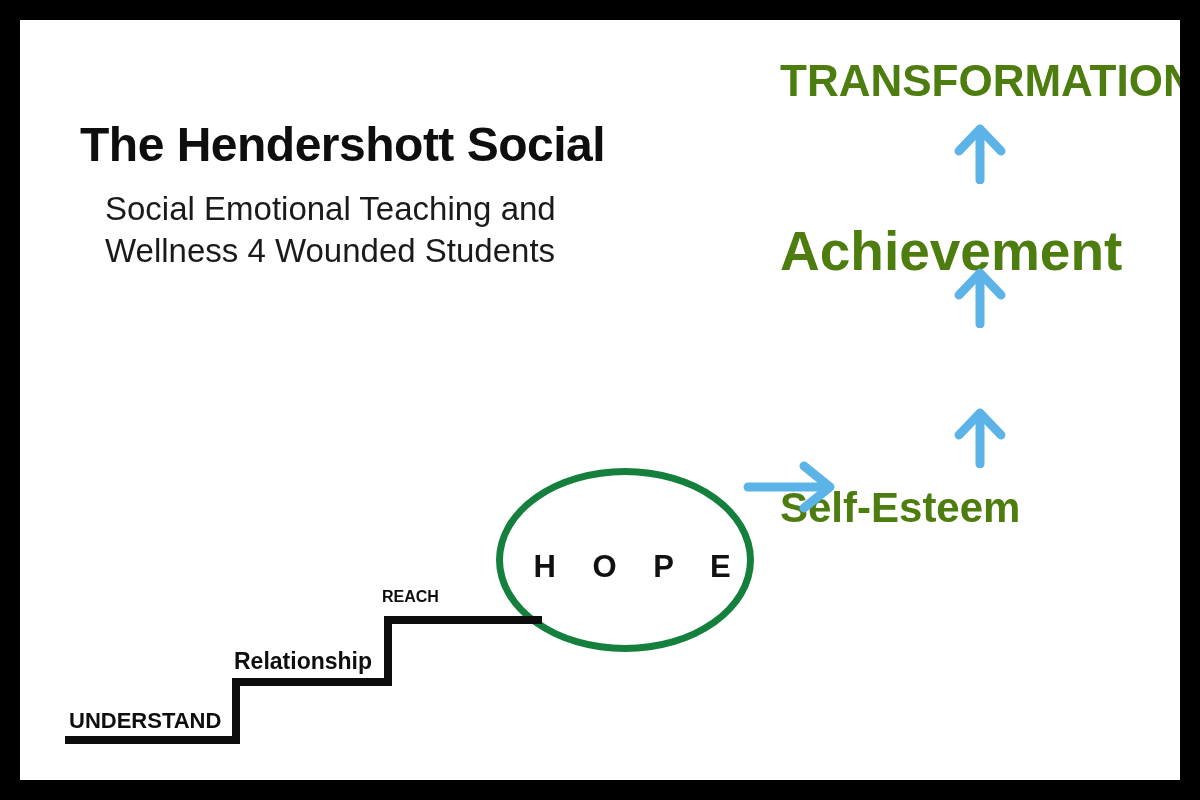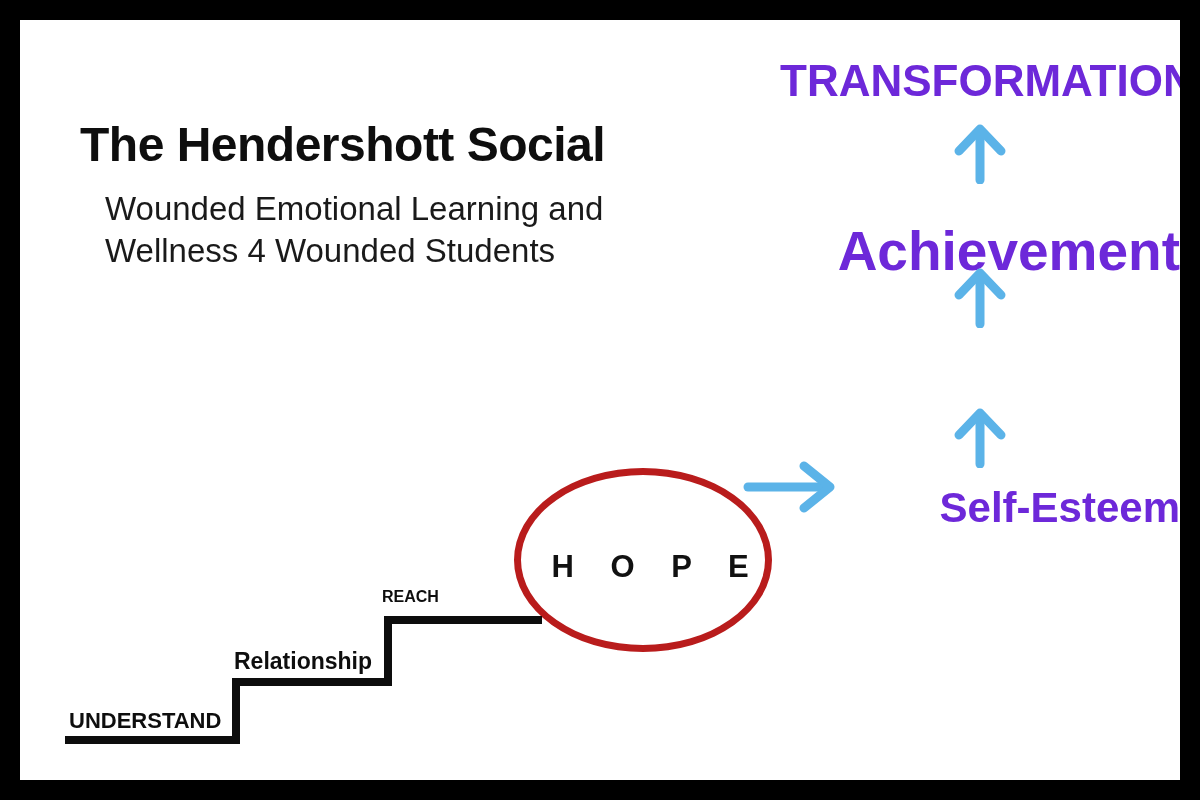--- a/index.html
+++ b/index.html
@@ -66,22 +66,22 @@
   #ladder {
     position: absolute;
     left: 760px;
     top: 24px;
     width: 400px;
     height: 480px;
   }
   .ladder-label {
     position: absolute;
     width: 400px;
-    text-align: right;
-    color: #6d28d9;
+    text-align: left;
+    color: #4d7c0f;
     font-family: "Liberation Sans", sans-serif;
     font-weight: bold;
     white-space: nowrap;
   }
   #label-transformation {
     top: 12px;
     font-size: 44px;
     letter-spacing: 0px;
   }
   #label-achievement {
@@ -112,25 +112,25 @@
     position: absolute;
     left: 722px;
     top: 440px;
     width: 96px;
     height: 54px;
   }
 
   
   #hope-oval {
     position: absolute;
-    left: 494px;
+    left: 476px;
     top: 448px;
     width: 258px;
     height: 184px;
-    border: 7px solid #b91c1c;
+    border: 7px solid #15803d;
     border-radius: 50%;
     box-sizing: border-box;
     background: transparent;
   }
   #hope-text {
     position: absolute;
     left: 0;
     top: 0;
     width: 258px;
     height: 184px;
@@ -199,21 +199,21 @@
 </style>
 </head>
 <body>
 
 <div id="poster">
   <div id="canvas">
 
     <div id="title-block">
       <h1 id="main-title">The Hendershott Social</h1>
       <div id="subtitle">
-        <span class="sub-line">Wounded Emotional Learning and</span>
+        <span class="sub-line">Social Emotional Teaching and</span>
         <span class="sub-line">Wellness 4 Wounded Students</span>
       </div>
     </div>
 
     <div id="ladder">
 
       <div class="ladder-label" id="label-transformation">TRANSFORMATION</div>
 
       <div class="up-arrow" id="arrow-up-1">
         <svg width="56" height="62" viewBox="0 0 56 62" xmlns="http://www.w3.org/2000/svg">

